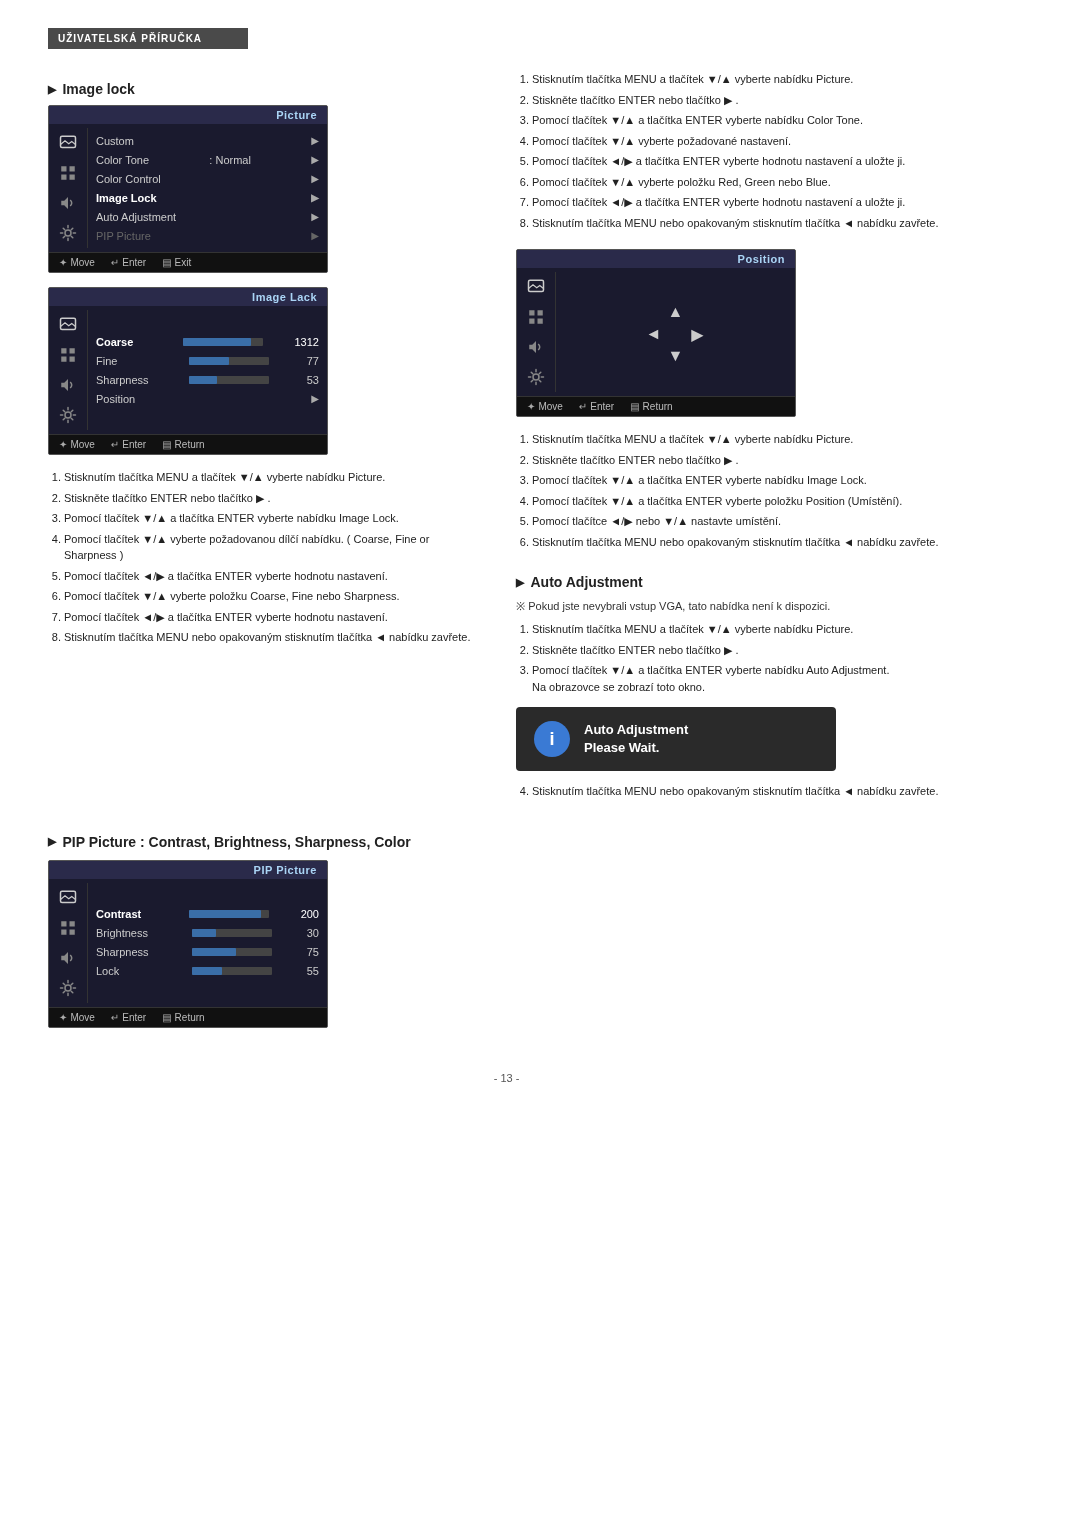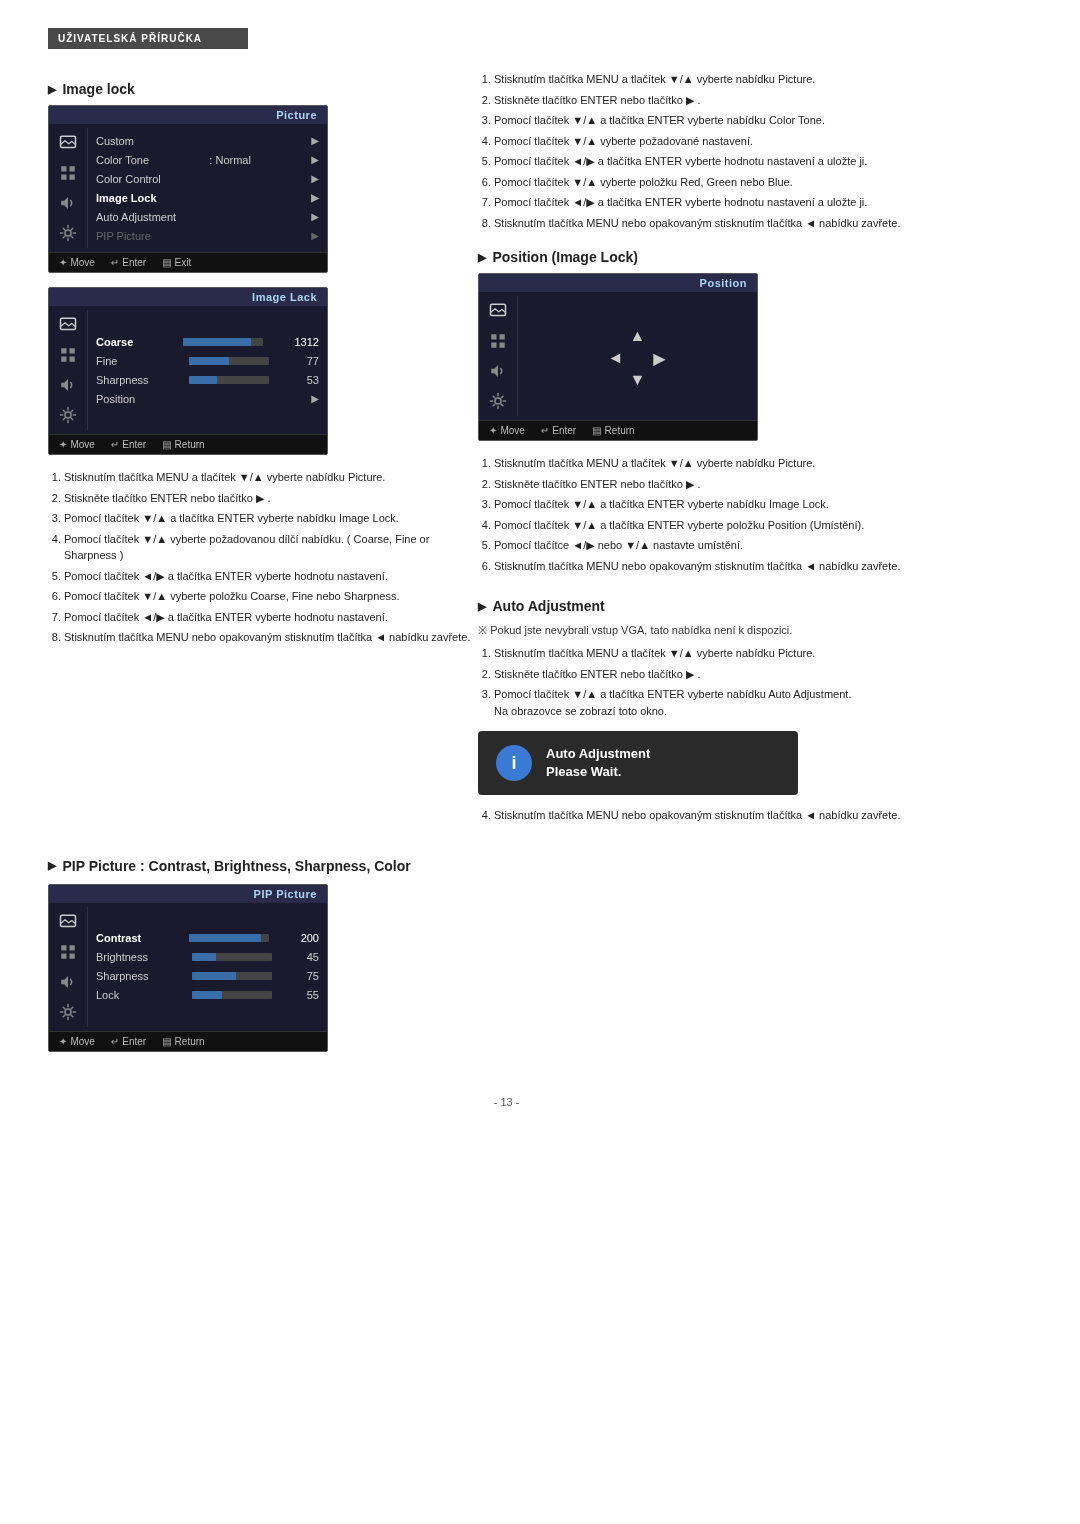--- a/index.html
+++ b/index.html
@@ -25,20 +25,21 @@
       font-weight: bold;
       letter-spacing: 1px;
       padding: 5px 10px;
       margin-bottom: 22px;
       text-transform: uppercase;
       display: inline-block;
       min-width: 200px;
     }
     .two-col {
       display: flex;
+      gap: 38px;
     }
     .left-col {
       width: 430px;
       flex-shrink: 0;
     }
     .right-col {
       flex: 1;
     }
     .section-title {
       font-size: 14px;
@@ -446,21 +447,20 @@
         <li>Stiskněte tlačítko ENTER nebo tlačítko ▶ .</li>
         <li>Pomocí tlačítek ▼/▲ a tlačítka ENTER vyberte nabídku Color Tone.</li>
         <li>Pomocí tlačítek ▼/▲ vyberte požadované nastavení.</li>
         <li>Pomocí tlačítek ◄/▶ a tlačítka ENTER vyberte hodnotu nastavení a uložte ji.</li>
         <li>Pomocí tlačítek ▼/▲ vyberte položku Red, Green nebo Blue.</li>
         <li>Pomocí tlačítek ◄/▶ a tlačítka ENTER vyberte hodnotu nastavení a uložte ji.</li>
         <li>Stisknutím tlačítka MENU nebo opakovaným stisknutím tlačítka ◄ nabídku zavřete.</li>
       </ol>
 
       <div class="section-block">
-        <div class="section-title">Position (Image Lock)</div>
 
         <div class="menu-box position-menu">
           <div class="menu-box-title">Position</div>
           <div class="menu-body">
             <div class="menu-icons-col">
               <div class="menu-icon active">
                 <svg viewBox="0 0 24 24">
                     <rect x="2" y="3" width="20" height="15" rx="2" fill="none" stroke="#ccc" stroke-width="2"></rect>
                     <polyline points="2,14 8,9 13,13 17,10 22,14" fill="none" stroke="#ccc" stroke-width="1.5"></polyline>
                   </svg>
@@ -587,21 +587,21 @@
                   <div class="menu-bar-fill" style="width:90%;"></div>
                 </div>
                 <span class="item-value" style="color:#fff;margin-left:4px;">200</span>
               </div>
 
               <div class="menu-item-row">
                 <span class="item-label" style="min-width:65px;">Brightness</span>
                 <div class="menu-bar-bg" style="width:80px;">
                   <div class="menu-bar-fill" style="width:30%;"></div>
                 </div>
-                <span class="item-value" style="margin-left:4px;">45</span>
+                <span class="item-value" style="margin-left:4px;">30</span>
               </div>
 
               <div class="menu-item-row">
                 <span class="item-label" style="min-width:65px;">Sharpness</span>
                 <div class="menu-bar-bg" style="width:80px;">
                   <div class="menu-bar-fill" style="width:55%;"></div>
                 </div>
                 <span class="item-value" style="margin-left:4px;">75</span>
               </div>
 

